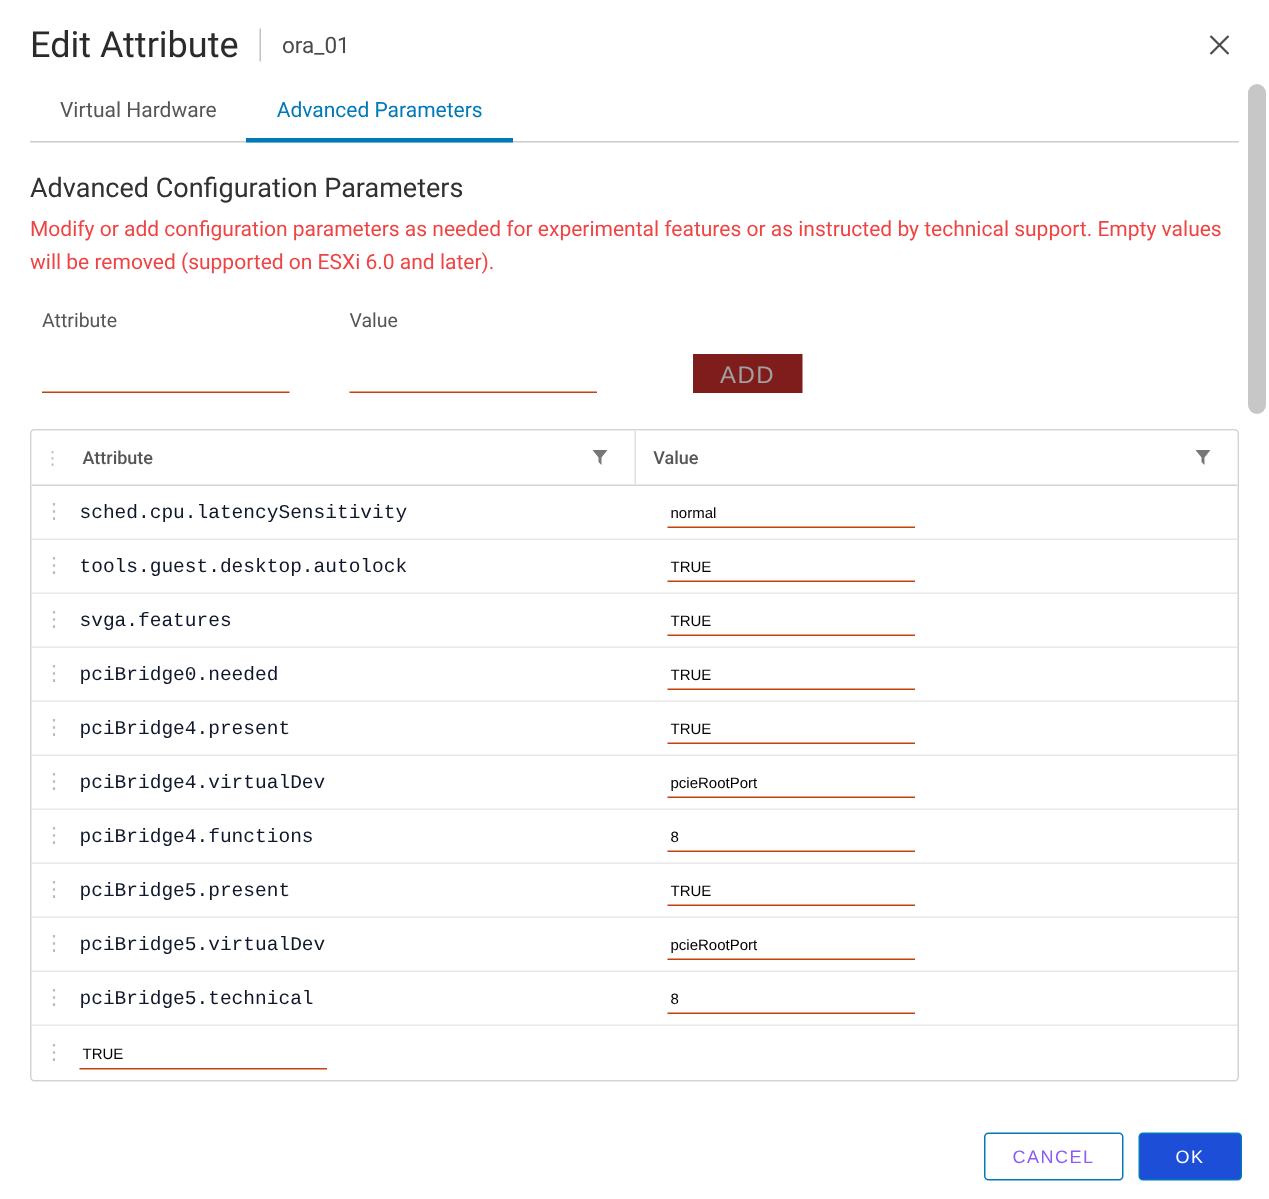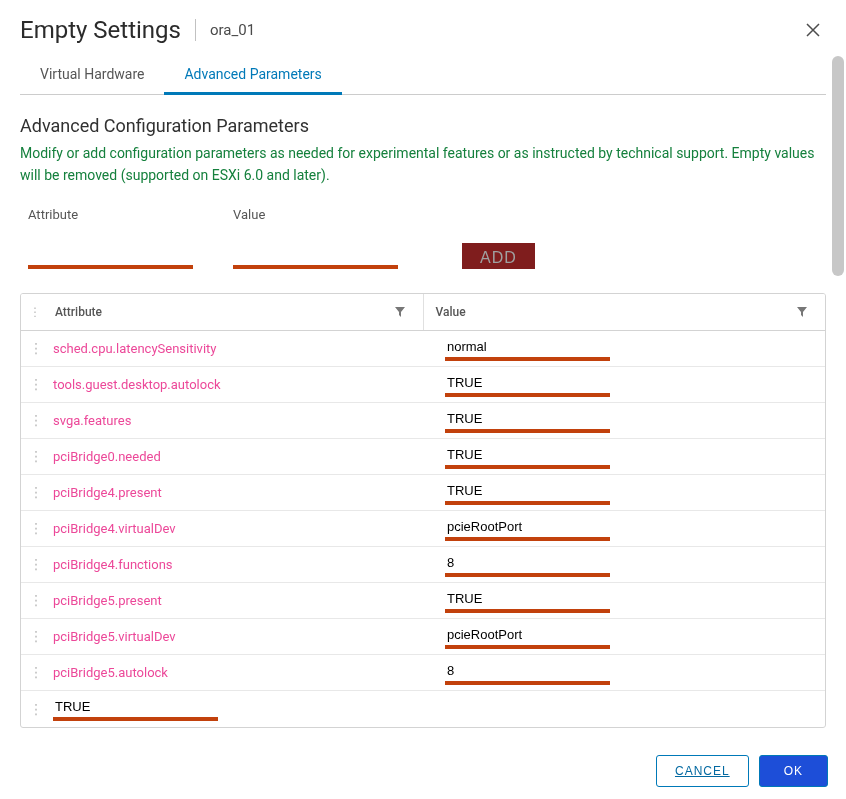--- a/index.html
+++ b/index.html
@@ -70,21 +70,21 @@
     }
     .section-title {
       font-size: 18px;
       font-weight: 400;
       color: #313131;
       margin-top: 20px;
       margin-bottom: 6px;
     }
     .section-desc {
       font-size: 14px;
-      color: #15803d;
+      color: #ef4444;
       line-height: 1.6;
       margin-bottom: 20px;
     }
     .add-row {
       display: flex;
       gap: 40px;
       align-items: flex-end;
       margin-bottom: 24px;
       padding-left: 8px;
     }
@@ -93,22 +93,22 @@
       flex-direction: column;
       width: 165px;
     }
     .field-label {
       font-size: 13px;
       color: #565656;
       margin-bottom: 22px;
     }
     .underline-input {
       border: none;
-      border-bottom: 4px solid #c2410c;
-      font-size: 13px;
+      border-bottom: 1px solid #c2410c;
+      font-size: 10px;
       padding: 3px 2px;
       outline: none;
       background: transparent;
       width: 100%;
     }
     .add-btn {
       padding: 6px 18px;
       font-size: 16px;
       letter-spacing: 1px;
       background: #7f1d1d;
@@ -166,22 +166,23 @@
       text-align: center;
       color: #bbb;
       font-size: 14px;
       line-height: 1;
       padding-left: 8px;
       cursor: grab;
     }
     .td-attr {
       flex: 1;
       font-size: 13px;
-      color: #ec4899;
+      color: #0f172a;
       padding: 8px 12px 8px 12px;
+      font-family: Liberation Mono, monospace;
     }
     .td-val {
       flex: 1;
       padding: 4px 12px 4px 12px;
     }
     .td-val .underline-input {
       width: 165px;
       margin-left: 0;
     }
     .footer {
@@ -199,22 +200,21 @@
       padding: 8px 18px;
       font-size: 12px;
       letter-spacing: 1px;
       border-radius: 3px;
       cursor: pointer;
       font-weight: 500;
     }
     .btn-cancel {
       border: 1px solid #0079b8;
       background: #fff;
-      color: #0369a1;
-      text-decoration: underline;
+      color: #8b5cf6;
     }
     .btn-ok {
       border: 1px solid #0079b8;
       background: #1d4ed8;
       color: #fff;
       padding: 8px 24px;
     }
     .scrollbar-fake {
       position: absolute;
       right: 2px;
@@ -224,21 +224,21 @@
       background: #c7c7c7;
       border-radius: 6px;
     }
     svg { display: block; }
   </style>
 </head>
 <body>
 
 <div class="modal-header">
   <div class="title-group">
-    <span class="modal-title">Empty Settings</span>
+    <span class="modal-title">Edit Attribute</span>
     <div class="title-divider"></div>
     <span class="vm-name">ora_01</span>
   </div>
   <div class="close-btn">
     <svg width="18" height="18" viewBox="0 0 18 18">
         <path d="M3 3 L15 15 M15 3 L3 15" stroke="#4d4d4d" stroke-width="1.5" fill="none"></path>
       </svg>
   </div>
 </div>
 
@@ -324,21 +324,21 @@
           <div class="td-attr">pciBridge5.present</div>
           <div class="td-val"><input class="underline-input" type="text" value="TRUE" style=""></div>
         </div>
         <div class="tr">
           <div class="drag-handle">⋮</div>
           <div class="td-attr">pciBridge5.virtualDev</div>
           <div class="td-val"><input class="underline-input" type="text" value="pcieRootPort" style=""></div>
         </div>
         <div class="tr">
           <div class="drag-handle">⋮</div>
-          <div class="td-attr">pciBridge5.autolock</div>
+          <div class="td-attr">pciBridge5.technical</div>
           <div class="td-val"><input class="underline-input" type="text" value="8" style=""></div>
         </div>
         <div class="tr">
           <div class="drag-handle">⋮</div>
           <div class="td-val"><input class="underline-input" type="text" value="TRUE" style=""></div>
         </div>
       </div>
   </div>
 </div>
 

